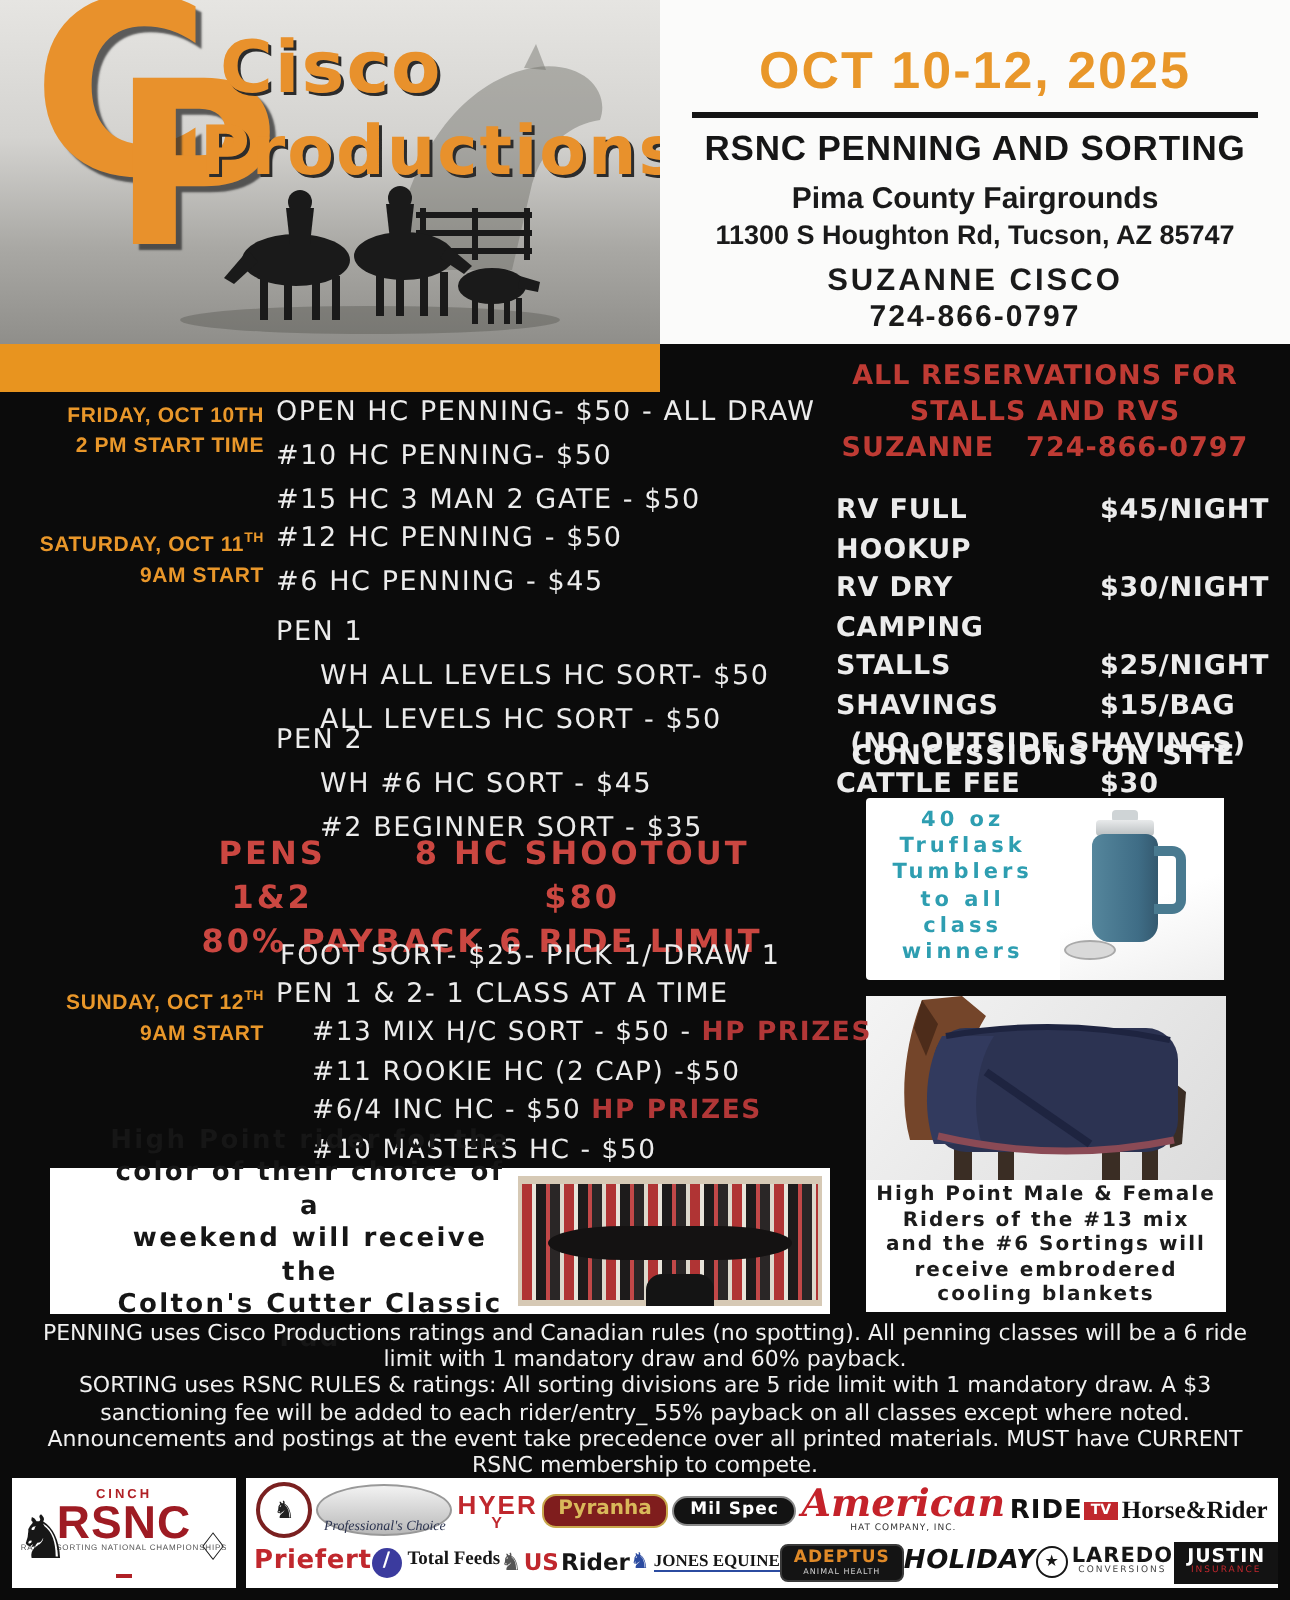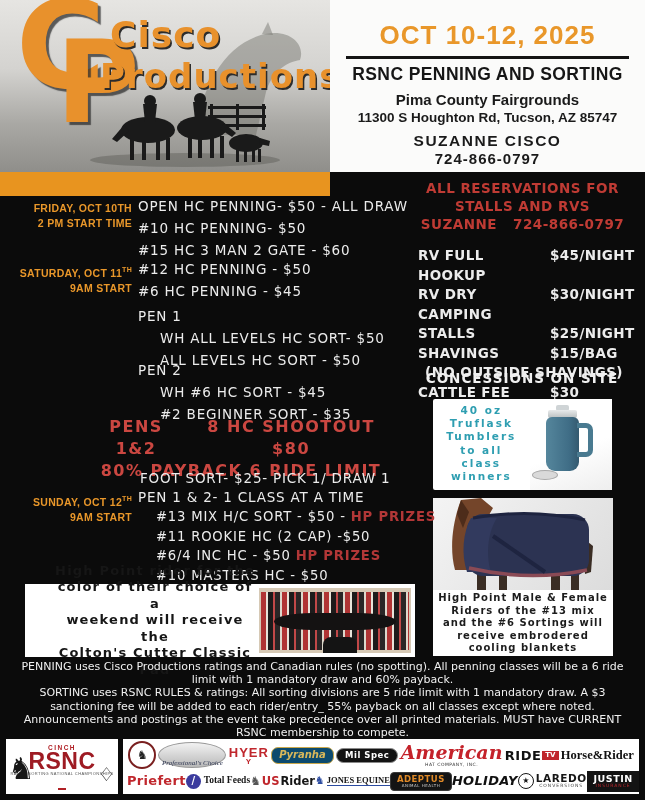--- a/index.html
+++ b/index.html
@@ -117,22 +117,22 @@
   .logo-row{display:flex;align-items:center;justify-content:space-around;}
   .chip{display:flex;flex-direction:column;align-items:center;line-height:1.05;white-space:nowrap;}
   .lg-crest{width:24px;height:24px;border:2px double #7a2020;border-radius:50%;
         display:flex;align-items:center;justify-content:center;font-size:12px;color:#222;}
   .lg-pc{width:66px;height:24px;border-radius:50%;background:linear-gradient(#f2f2f2,#b9b9b9);
         border:1px solid #999;display:flex;align-items:center;justify-content:flex-end;
         font-family:"Liberation Serif",serif;font-style:italic;font-size:7px;color:#2c3450;}
   .lg-hyer{color:#c0272d;font-weight:800;font-size:13px;letter-spacing:1px;
         font-family:"Liberation Sans",sans-serif;}
   .lg-hyer .y{font-size:8px;line-height:6px;}
-  .lg-pyranha{background:#0c4a6e;border:1.5px solid #c9a84c;border-radius:7px;padding:2px 7px;
-        color:#d9b85a;font-weight:700;font-size:10px;font-style:italic;}
+  .lg-pyranha{background:#7f1d1d;border:1.5px solid #c9a84c;border-radius:7px;padding:2px 7px;
+        color:#d9b85a;font-weight:700;font-size:10px;}
   .lg-milspec{background:#131313;color:#fff;border-radius:10px;padding:2px 8px;font-size:8.5px;
         font-weight:700;border:1px solid #8a8a8a;letter-spacing:.5px;}
   .lg-american .scr{font-family:"DejaVu Serif",serif;font-style:italic;font-weight:bold;
         color:#c4222a;font-size:19px;}
   .lg-american .sub{font-size:4.5px;color:#333;letter-spacing:.5px;}
   .lg-ride{flex-direction:row;gap:1px;align-items:center;}
   .lg-ride .ride{color:#111;font-weight:800;font-size:13px;letter-spacing:.5px;}
   .lg-ride .tv{background:#c0272d;color:#fff;font-size:7px;font-weight:800;padding:1px 3px;}
   .lg-hnr{font-family:"Liberation Serif",serif;font-weight:700;font-size:12.5px;color:#111;}
   .lg-priefert{color:#c0272d;font-weight:800;font-size:13px;letter-spacing:.3px;}
@@ -297,21 +297,21 @@
     </div>
   </div>
 
   <div class="day-label" style="top:201px;">
     <div>FRIDAY, OCT 10TH</div>
     <div>2 PM START TIME</div>
   </div>
   <div class="sched" style="left:138px;top:195px;">
     <div>OPEN HC PENNING- $50 - ALL DRAW</div>
     <div>#10 HC PENNING- $50</div>
-    <div>#15 HC 3 MAN 2 GATE - $60</div>
+    <div>#15 HC 3 MAN 2 GATE - $50</div>
   </div>
 
   <div class="day-label" style="top:262px;">
     <div><span>SATURDAY, OCT 11</span><span class="sup">TH</span></div>
     <div>9AM START</div>
   </div>
   <div class="sched" style="left:138px;top:258px;">
     <div>#12 HC PENNING - $50</div>
     <div>#6 HC PENNING - $45</div>
   </div>

